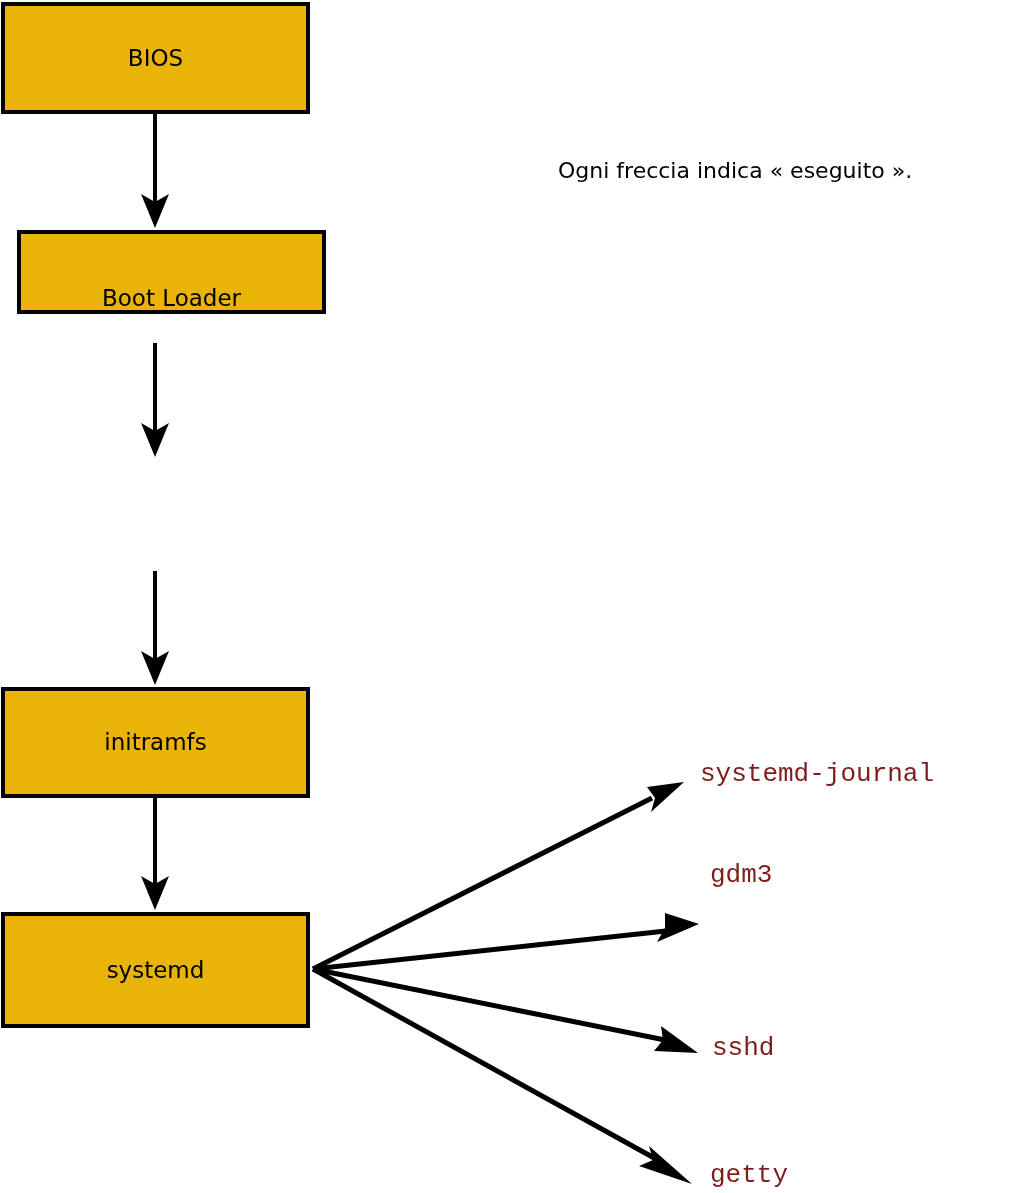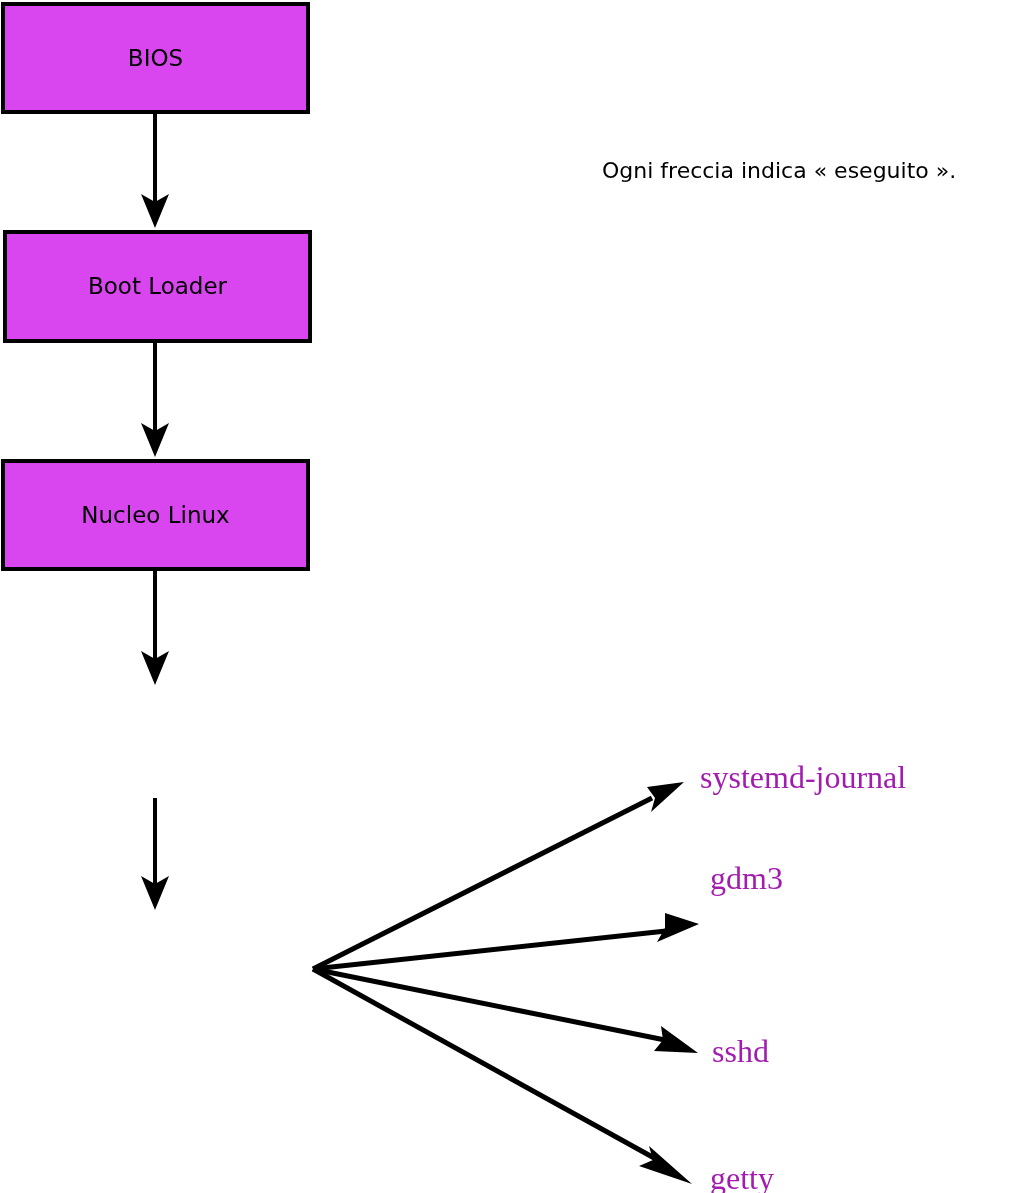--- a/index.html
+++ b/index.html
@@ -16,46 +16,45 @@
     position: relative;
     width: 1024px;
     height: 1193px;
     background: #ffffff;
     overflow: hidden;
   }
   .stage-box {
     position: absolute;
     box-sizing: border-box;
     border: 4px solid #000000;
-    background: #d946ef;
+    background: #eab308;
     display: flex;
     align-items: center;
     justify-content: center;
   }
   .stage-label {
     font-family: "DejaVu Sans", sans-serif;
     font-size: 23px;
     color: #000000;
     line-height: 1;
     white-space: nowrap;
   }
   .caption {
     position: absolute;
     font-family: "DejaVu Sans", sans-serif;
     font-size: 22px;
     color: #000000;
     white-space: nowrap;
     line-height: 1;
-    margin-left: 44px;
   }
   .proc-label {
     position: absolute;
-    font-family: Liberation Serif, serif;
-    font-size: 32px;
-    color: #a21caf;
+    font-family: Liberation Mono, monospace;
+    font-size: 26px;
+    color: #7f1d1d;
     white-space: nowrap;
     line-height: 1;
   }
   #arrow-layer {
     position: absolute;
     left: 0;
     top: 0;
     width: 1024px;
     height: 1193px;
     pointer-events: none;
@@ -100,29 +99,32 @@
     <g>
       <line x1="313" y1="969" x2="656" y2="1159" stroke="#000000" stroke-width="5"></line>
       <polygon points="692,1184 649,1146 653,1160 639,1166" fill="#000000"></polygon>
     </g>
   </svg>
 
   <div class="stage-box" style="left:1px; top:2px; width:309px; height:112px;">
     <span class="stage-label">BIOS</span>
   </div>
 
-  <div class="stage-box" style="left:3px; top:230px; width:309px; height:113px;">
+  <div class="stage-box" style="left:17px; top:230px; width:309px; height:84px;align-items:flex-end;">
     <span class="stage-label">Boot Loader</span>
   </div>
 
-  <div class="stage-box" style="left:1px; top:459px; width:309px; height:112px;">
-    <span class="stage-label">Nucleo Linux</span>
+
+  <div class="stage-box" style="left:1px; top:687px; width:309px; height:111px;">
+    <span class="stage-label">initramfs</span>
   </div>
 
-
+  <div class="stage-box" style="left:1px; top:912px; width:309px; height:116px;">
+    <span class="stage-label">systemd</span>
+  </div>
 
   <div class="caption" style="left:558px; top:160px;">Ogni freccia indica « eseguito ».</div>
 
   <div class="proc-label" style="left:700px; top:761px;">systemd-journal</div>
 
   <div class="proc-label" style="left:710px; top:862px;">gdm3</div>
 
   <div class="proc-label" style="left:712px; top:1035px;">sshd</div>
 
   <div class="proc-label" style="left:710px; top:1162px;">getty</div>

